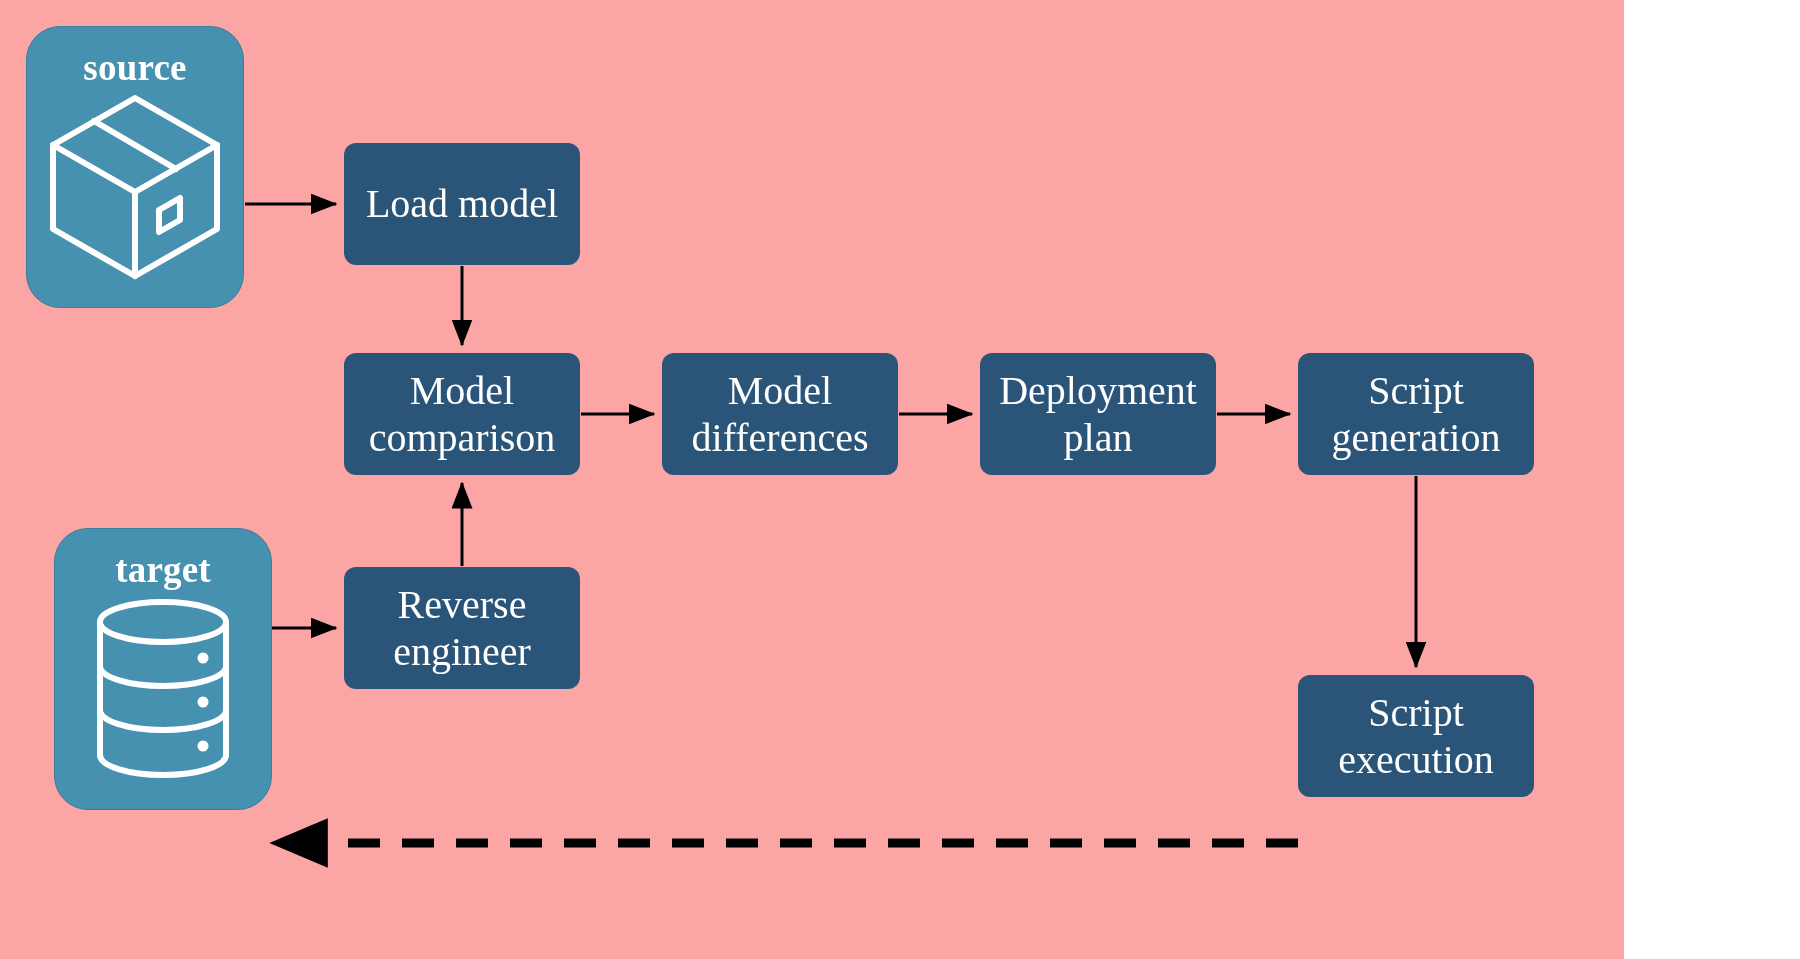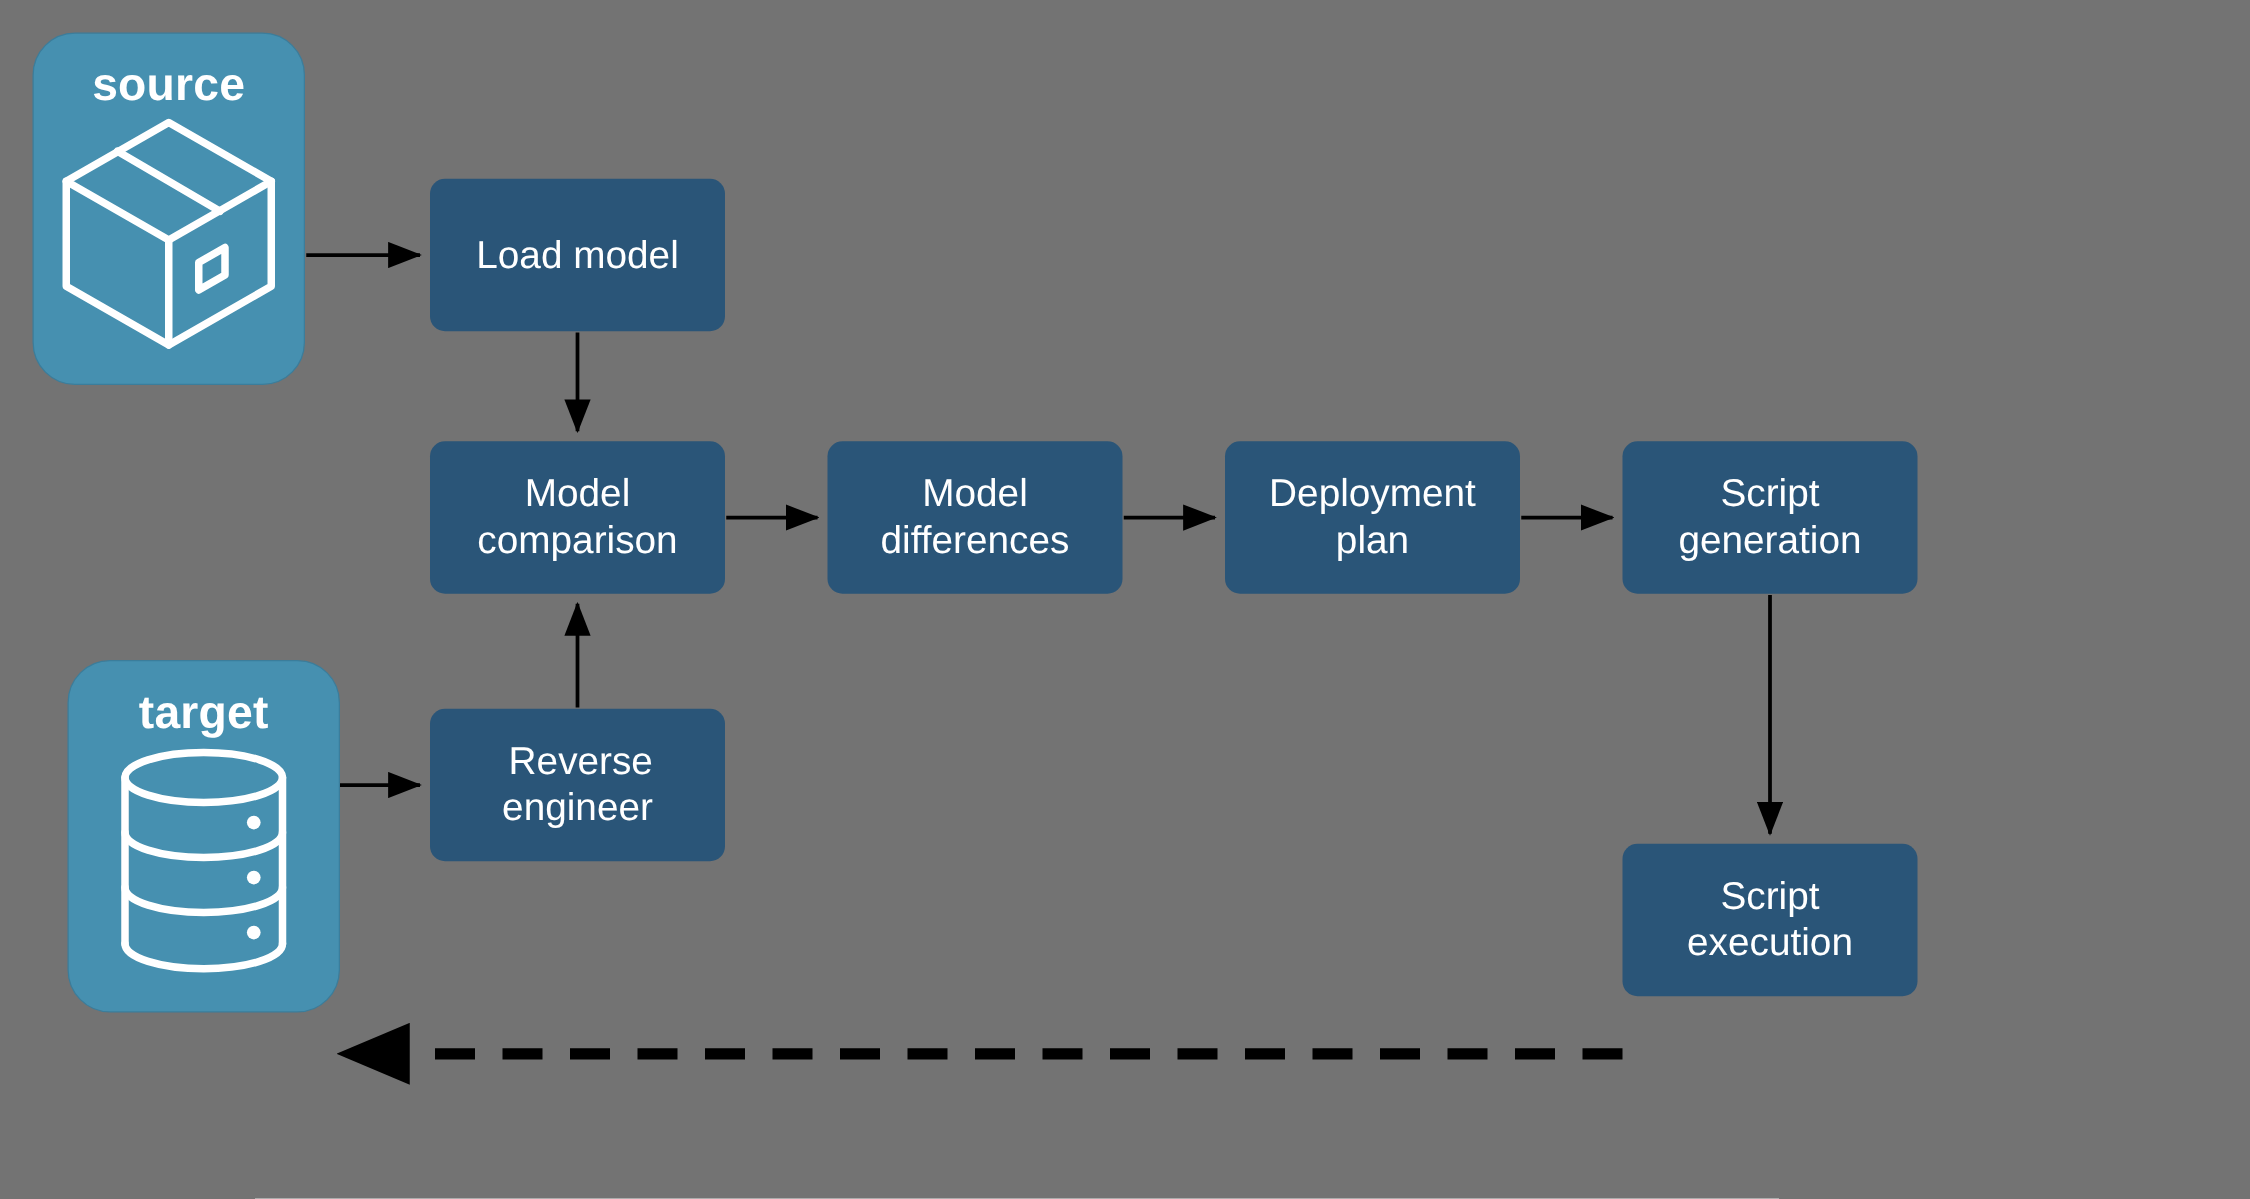--- a/index.html
+++ b/index.html
@@ -5,24 +5,25 @@
   html, body {
     margin: 0;
     padding: 0;
     background: #ffffff;
   }
   body {
     font-family: "Liberation Sans", sans-serif;
   }
   #canvas {
     position: relative;
-    width: 1800px;
+    width: 1624px;
     height: 959px;
-    background: #737373;
+    background: #fca5a5;
     overflow: hidden;
+    font-family: Liberation Serif, serif;
   }
 
   
   .endpoint {
     position: absolute;
     background: #4690b0;
     border: 1px solid #3b7d9b;
     border-radius: 34px;
     box-sizing: border-box;
     display: flex;
@@ -49,21 +50,21 @@
   
   .pbox {
     position: absolute;
     background: #2a5578;
     border-radius: 12px;
     box-sizing: border-box;
     display: flex;
     align-items: center;
     justify-content: center;
     color: #ffffff;
-    font-size: 31px;
+    font-size: 40px;
     line-height: 1.18;
     text-align: center;
     padding: 4px 8px;
     white-space: pre-line;
   }
 
   
   #connectors {
     position: absolute;
     left: 0;
@@ -154,19 +155,19 @@
 
   <div class="pbox" style="left:662px; top:353px; width:236px; height:122px;">Model
 differences</div>
 
   <div class="pbox" style="left:980px; top:353px; width:236px; height:122px;">Deployment
 plan</div>
 
   <div class="pbox" style="left:1298px; top:353px; width:236px; height:122px;">Script
 generation</div>
 
-  <div class="pbox" style="left:344px; top:567px; width:236px; height:122px;text-align:right;">Reverse
+  <div class="pbox" style="left:344px; top:567px; width:236px; height:122px;">Reverse
 engineer</div>
 
   <div class="pbox" style="left:1298px; top:675px; width:236px; height:122px;">Script
 execution</div>
 
 </div>
 
 </body></html>

